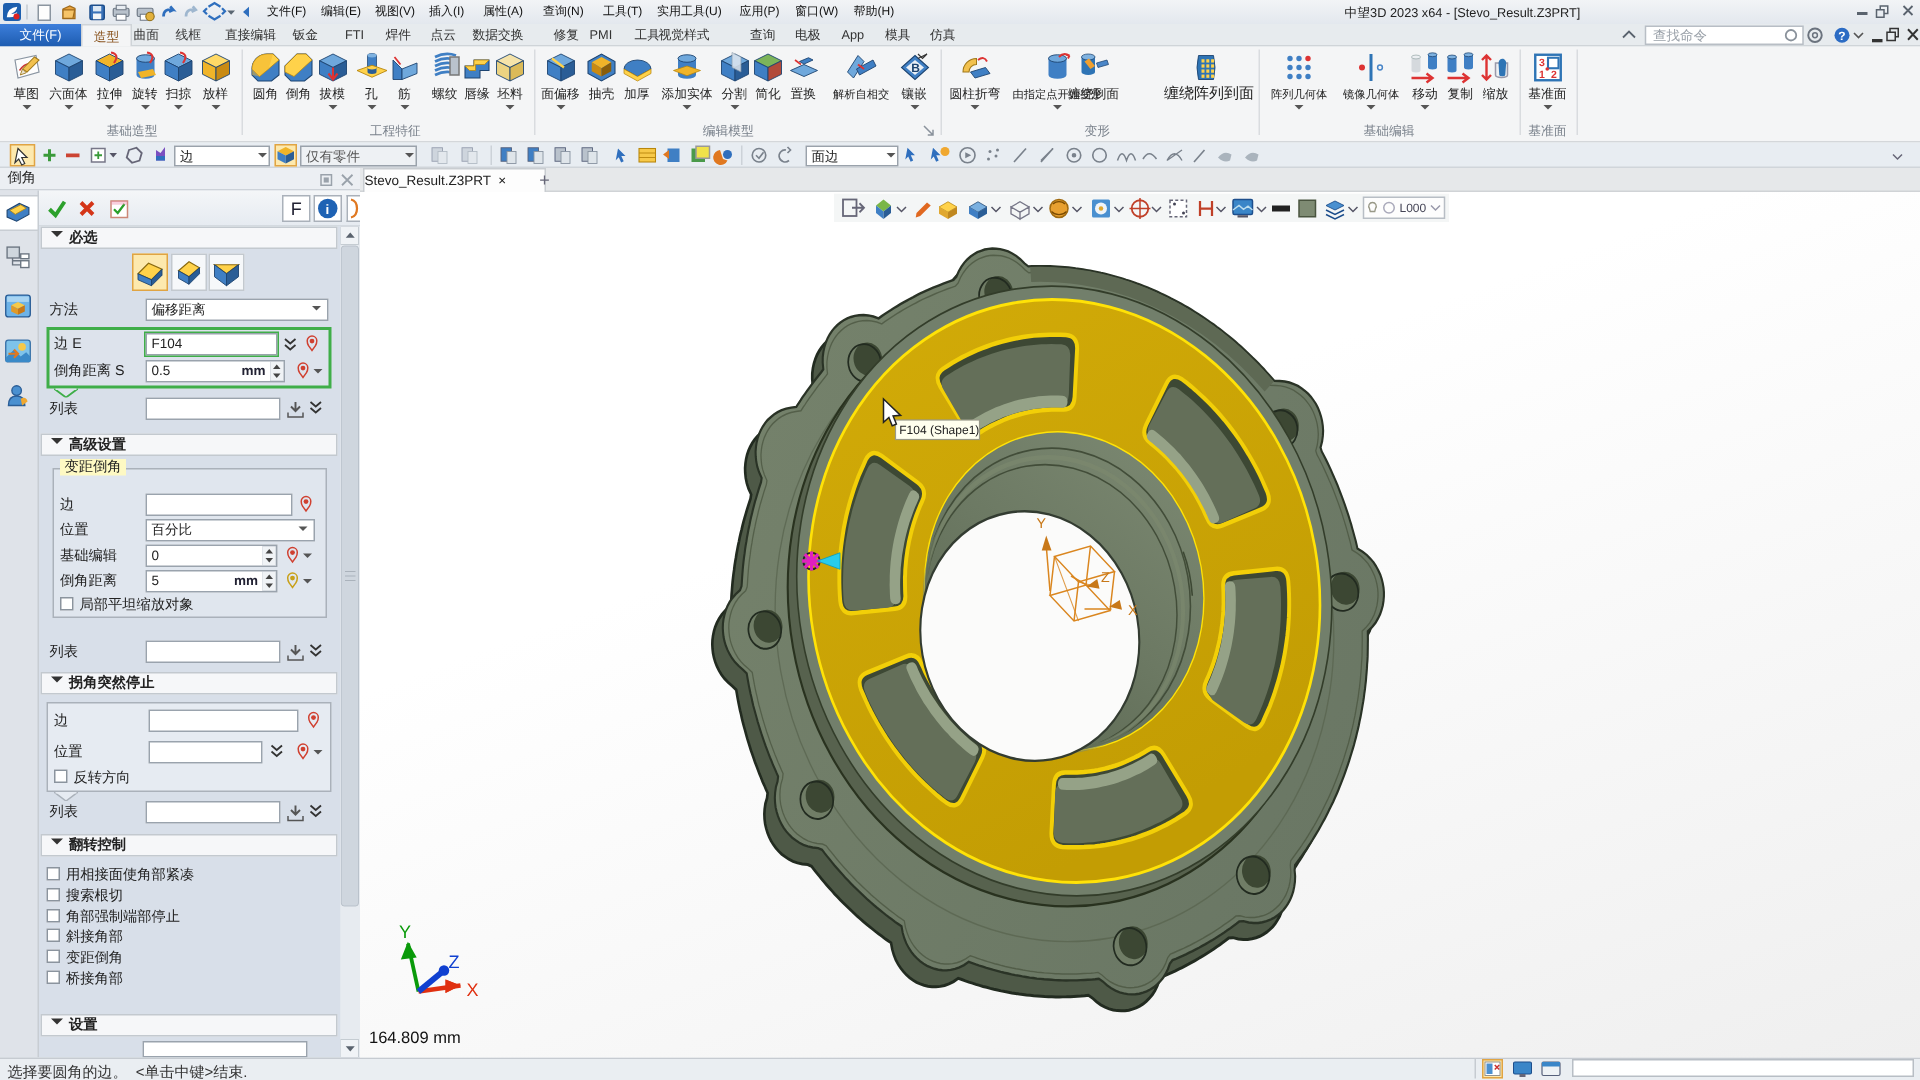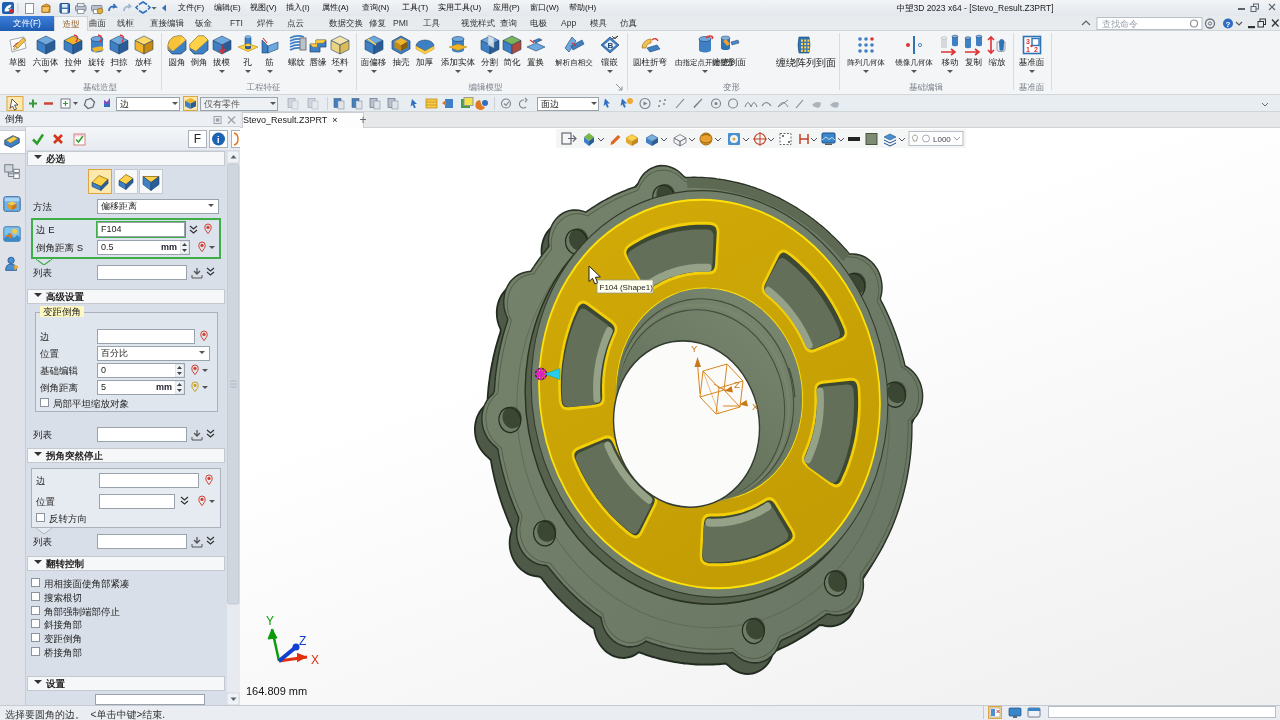--- a/index.html
+++ b/index.html
@@ -89,25 +89,25 @@
 <div class="tabs"></div>
 <div class="abs" style="left:0;top:16px;width:54px;height:15px;background:linear-gradient(#3c7edb,#1e5cb0);color:#fff;font-size:8.5px;line-height:15px;text-align:center">文件(F)</div>
 <div class="abs" style="left:54px;top:16px;width:34px;height:15px;background:#f4f5f6;border:1px solid #cfd4d8;border-bottom:none;color:#8a5520;font-size:8.5px;line-height:14px;text-align:center">造型</div>
 <div class="rtab" style="left:89px">曲面</div>
 <div class="rtab" style="left:117px">线框</div>
 <div class="rtab" style="left:150px">直接编辑</div>
 <div class="rtab" style="left:195px">钣金</div>
 <div class="rtab" style="left:230px">FTI</div>
 <div class="rtab" style="left:257px">焊件</div>
 <div class="rtab" style="left:287px">点云</div>
-<div class="rtab" style="left:329px">数据交换</div>
+<div class="rtab" style="left:315px">数据交换</div>
 <div class="rtab" style="left:369px">修复</div>
 <div class="rtab" style="left:393px">PMI</div>
 <div class="rtab" style="left:423px">工具</div>
-<div class="rtab" style="left:461px">视觉样式</div>
+<div class="rtab" style="left:439px">视觉样式</div>
 <div class="rtab" style="left:500px">查询</div>
 <div class="rtab" style="left:530px">电极</div>
 <div class="rtab" style="left:561px">App</div>
 <div class="rtab" style="left:590px">模具</div>
 <div class="rtab" style="left:620px">仿真</div>
 <svg class="abs" style="left:1078px;top:16px" width="202" height="15">
     <path d="M4 9 l4-4 4 4" fill="none" stroke="#5a636e" stroke-width="1.2"></path>
     <rect x="19" y="1.5" width="105" height="12" fill="#fff" stroke="#b8bec5"></rect>
     <text x="24" y="10.5" font-size="9" fill="#9aa1a9">查找命令</text>
     <circle cx="116" cy="7.5" r="3.5" fill="none" stroke="#8a929b" stroke-width="1.2"></circle>
@@ -433,21 +433,21 @@
           <rect x="2.5" y="2.5" width="17" height="17" fill="#fff" stroke="#2e74b5" stroke-width="1.6"></rect>
           <rect x="11" y="4.5" width="7" height="7" fill="#fff" stroke="#2e74b5" stroke-width="1.4"></rect>
           <text x="5" y="10" font-size="7" fill="#d33" font-weight="bold">3</text>
           <text x="5" y="18" font-size="7" fill="#d33" font-weight="bold">1</text>
           <text x="13" y="18" font-size="7" fill="#d33" font-weight="bold">2</text>
           <circle cx="10.5" cy="12" r="1.2" fill="#d33"></circle>
         </svg></span></div>
     <div class="lbl" style="font-size:8.5px">基准面</div>
     <div class="drp"></div>
   </div>
-<div class="rgrp" style="left:60px;width:80px">基础造型</div>
+<div class="rgrp" style="left:48px;width:80px">基础造型</div>
 <div class="rsep" style="left:161px"></div>
 <div class="rgrp" style="left:223.5px;width:80px">工程特征</div>
 <div class="rsep" style="left:355.5px"></div>
 <div class="rgrp" style="left:445.5px;width:80px">编辑模型</div>
 <div class="rsep" style="left:627px"></div>
 <div class="rgrp" style="left:691.5px;width:80px">变形</div>
 <div class="rsep" style="left:838.5px"></div>
 <div class="rgrp" style="left:886px;width:80px">基础编辑</div>
 <div class="rsep" style="left:1012.5px"></div>
 <div class="rgrp" style="left:991.5px;width:80px">基准面</div>

